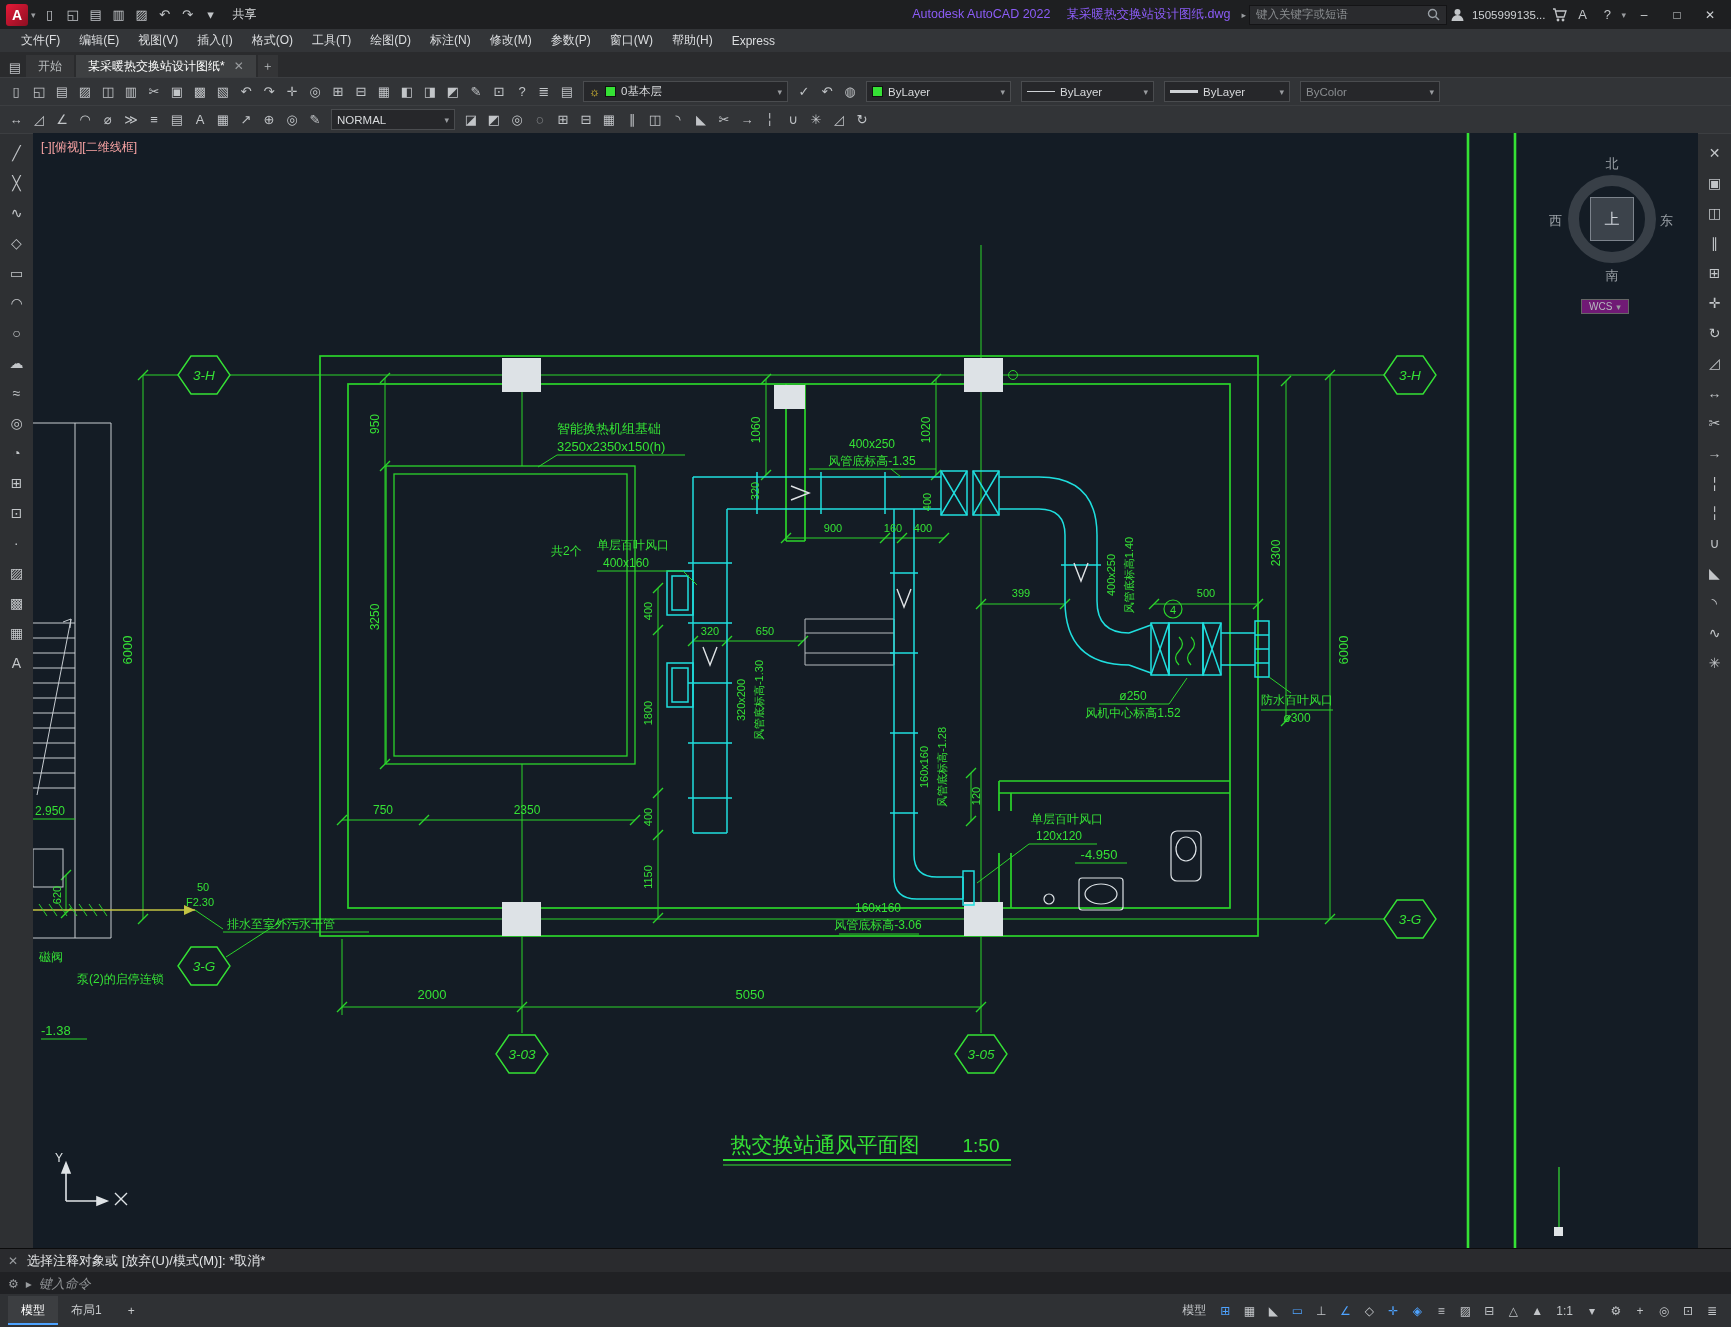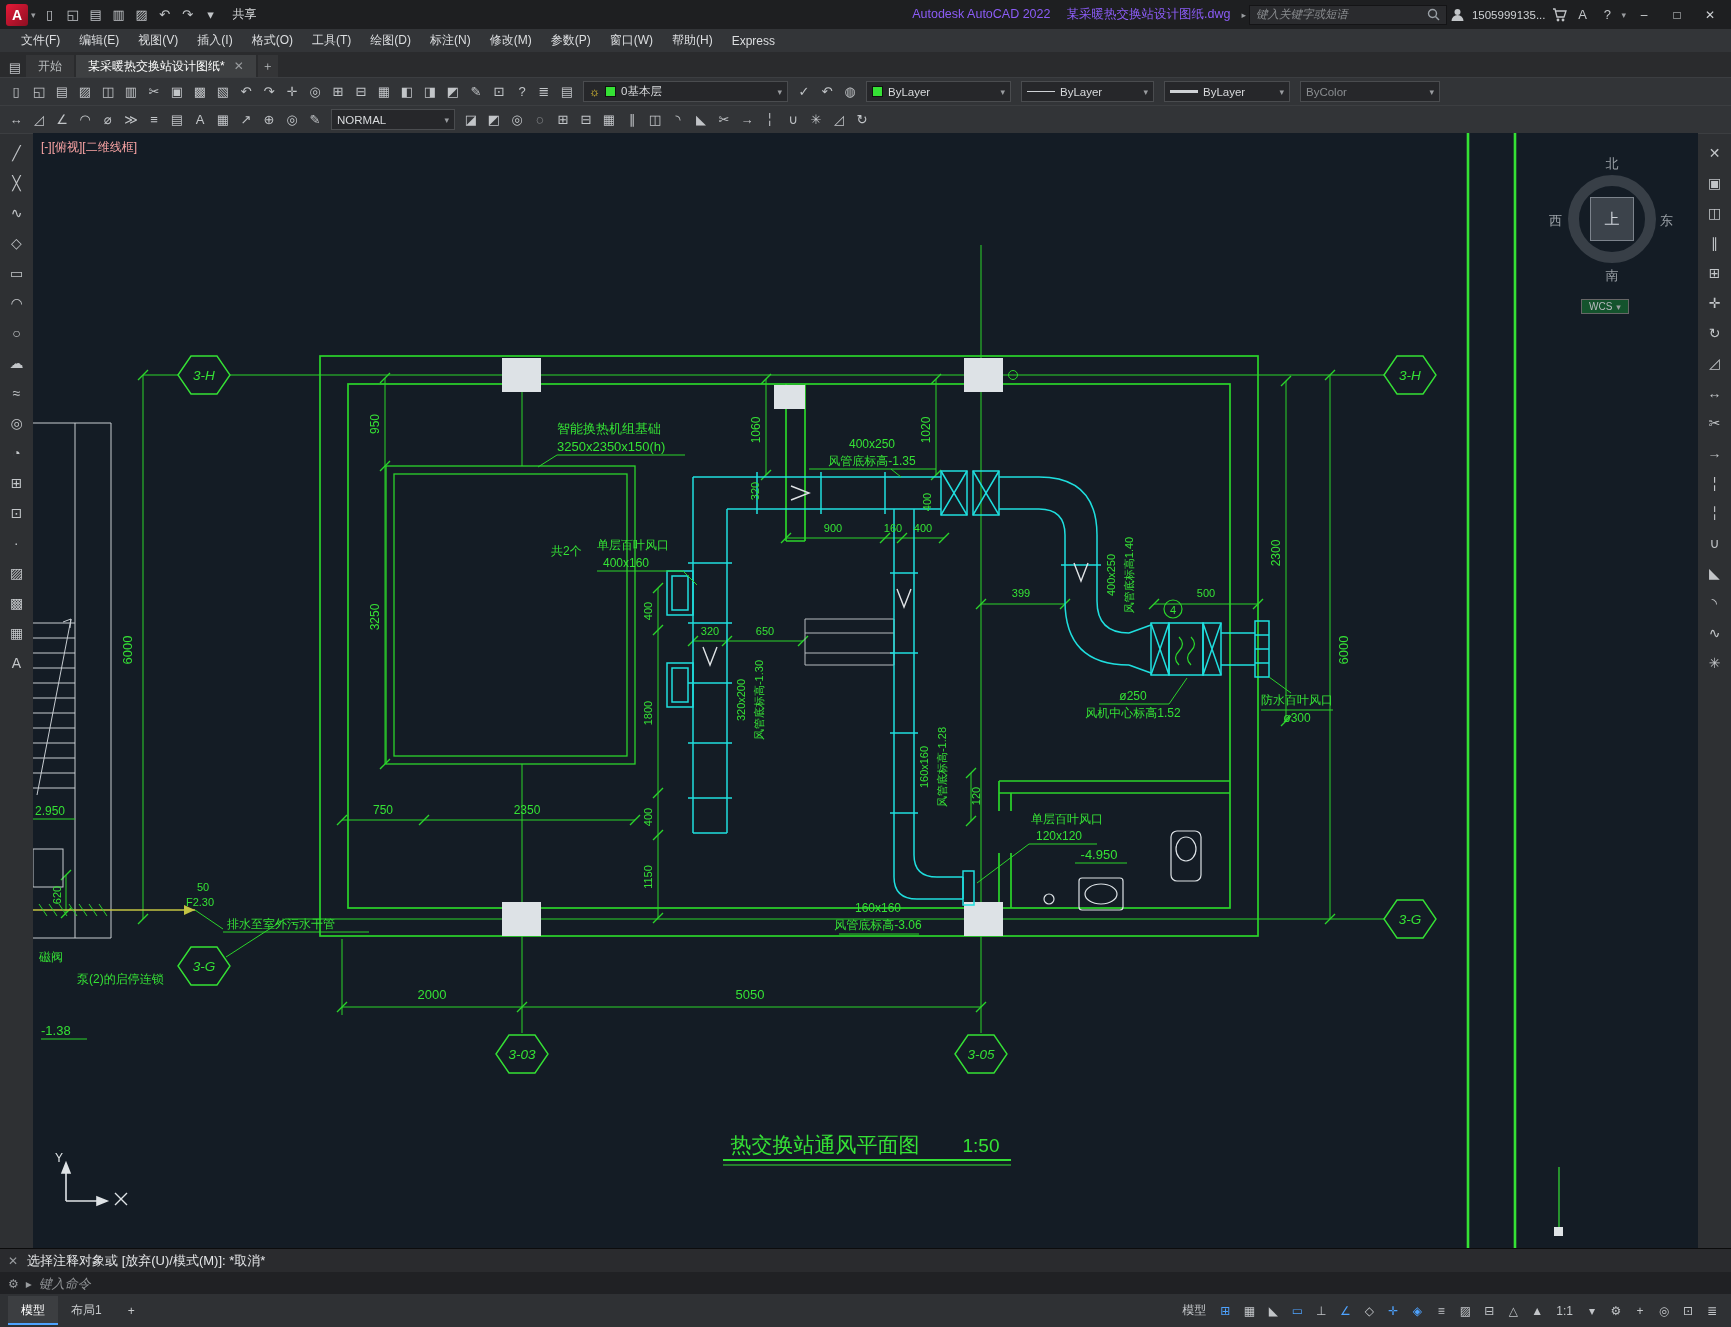--- a/index.html
+++ b/index.html
@@ -6,21 +6,21 @@
 body{width:1731px;height:1327px;background:#1b1b1d;font-family:"Liberation Sans","DejaVu Sans",sans-serif;color:#d4d4d4;overflow:hidden;font-size:12px}
 .titlebar{height:29px;background:#1e1f21;display:flex;align-items:center;gap:3px;padding:0 6px}
 .applogo{width:22px;height:22px;background:linear-gradient(135deg,#e51937,#8d0f22);color:#fff;font-weight:bold;text-align:center;line-height:22px;border-radius:3px;font-size:14px}
 .tbi{display:inline-flex;width:22px;height:20px;align-items:center;justify-content:center;color:#c2c5c8;font-size:13px;cursor:default;flex:0 0 auto}
 .tbi.txt{width:auto;padding:0 6px}
 .tbi.active{color:#4ea3ff}
 .strip{display:flex;align-items:center;gap:1px}
 .share{color:#d8dadc;padding:0 8px}
 .title-center{flex:1;text-align:right;color:#8b5cf6;font-size:12.5px;white-space:nowrap}
 .title-center span{margin:0 8px}
-.searchbox{width:198px;height:20px;background:#2a2b2e;border:1px solid #141416;color:#8a8d90;font-style:italic;display:flex;align-items:center;padding:0 6px;font-size:11.5px;gap:6px}
+.searchbox{width:198px;height:20px;background:#2a2b2e;border:1px solid #141416;color:#8a8d90;display:flex;align-items:center;padding:0 6px;font-size:11.5px;gap:6px}
 .searchbox .ph{flex:1;overflow:hidden;white-space:nowrap}
 .account{color:#cfd2d5;font-size:11.5px;padding:0 4px;white-space:nowrap}
 .winbtn{width:30px;height:22px;display:inline-flex;align-items:center;justify-content:center;color:#cfd2d5;font-size:12px}
 .menubar{height:23px;background:#333538;display:flex;align-items:center;padding-left:12px}
 .mi{padding:3px 9px;color:#dcdee0}
 .tabbar{height:25px;background:#2a2b2d;display:flex;align-items:flex-end;padding-left:4px}
 .ftab{padding:4px 12px;background:#343537;color:#b9bcbe;margin-right:2px;display:flex;gap:9px;align-items:center;height:22px}
 .ftab.active{background:#3e4042;color:#fff}
 .ftab .x{color:#9a9da0}
 .plus-tab{width:20px;height:22px;display:flex;align-items:center;justify-content:center;background:#343537;color:#b9bcbe}
@@ -39,21 +39,21 @@
 .canvas svg{display:block}
 .canvas svg text{font-family:"Liberation Sans","DejaVu Sans",sans-serif}
 .vp-label{position:absolute;left:8px;top:6px;color:#fca5a5;font-size:12px}
 .viewcube{position:absolute;left:1520px;top:20px;width:118px;height:168px;color:#9aa0a6;font-size:13px}
 .vc-ring{position:absolute;left:15px;top:22px;width:88px;height:88px;border-radius:50%;border:11px solid rgba(100,106,114,.45)}
 .vc-face{position:absolute;left:37px;top:44px;width:44px;height:44px;background:#3c434b;border:1px solid #7c838c;color:#cfd4da;line-height:42px;font-size:15px;text-align:center}
 .vc-n{position:absolute;left:0;right:0;top:2px;text-align:center}
 .vc-s{position:absolute;left:0;right:0;top:114px;text-align:center}
 .vc-w{position:absolute;left:-4px;top:59px}
 .vc-e{position:absolute;right:-2px;top:59px}
-.vc-wcs{position:absolute;left:28px;top:146px;background:#14532d;border:1px solid #666;color:#b7bbbf;font-size:10px;padding:1px 7px;display:flex;gap:4px;align-items:center}
+.vc-wcs{position:absolute;left:28px;top:146px;background:#701a75;border:1px solid #666;color:#b7bbbf;font-size:10px;padding:1px 7px;display:flex;gap:4px;align-items:center}
 .cmdpanel{height:46px;background:#202124;border-top:1px solid #0c0c0d;font-size:13px}
 .cmd-history{height:23px;display:flex;align-items:center;gap:9px;padding:0 8px;background:#2a2b2e;color:#e4e6e8}
 .cmd-input{height:23px;display:flex;align-items:center;gap:7px;padding:0 8px;color:#8f9295}
 .cmd-input .ph{font-style:italic}
 .cmd-ic{color:#9a9da0;font-size:12px}
 .statusbar{height:33px;background:#2f3134;display:flex;align-items:center;padding:0 8px}
 .mtab{padding:6px 13px;color:#c7cacc}
 .mtab.active{background:#3c3e41;color:#fff;box-shadow:inset 0 -2px 0 #4ea3ff}
 .sb-right{margin-left:auto;display:flex;align-items:center;gap:2px}
 .sb-right .tbi{font-size:12px}

